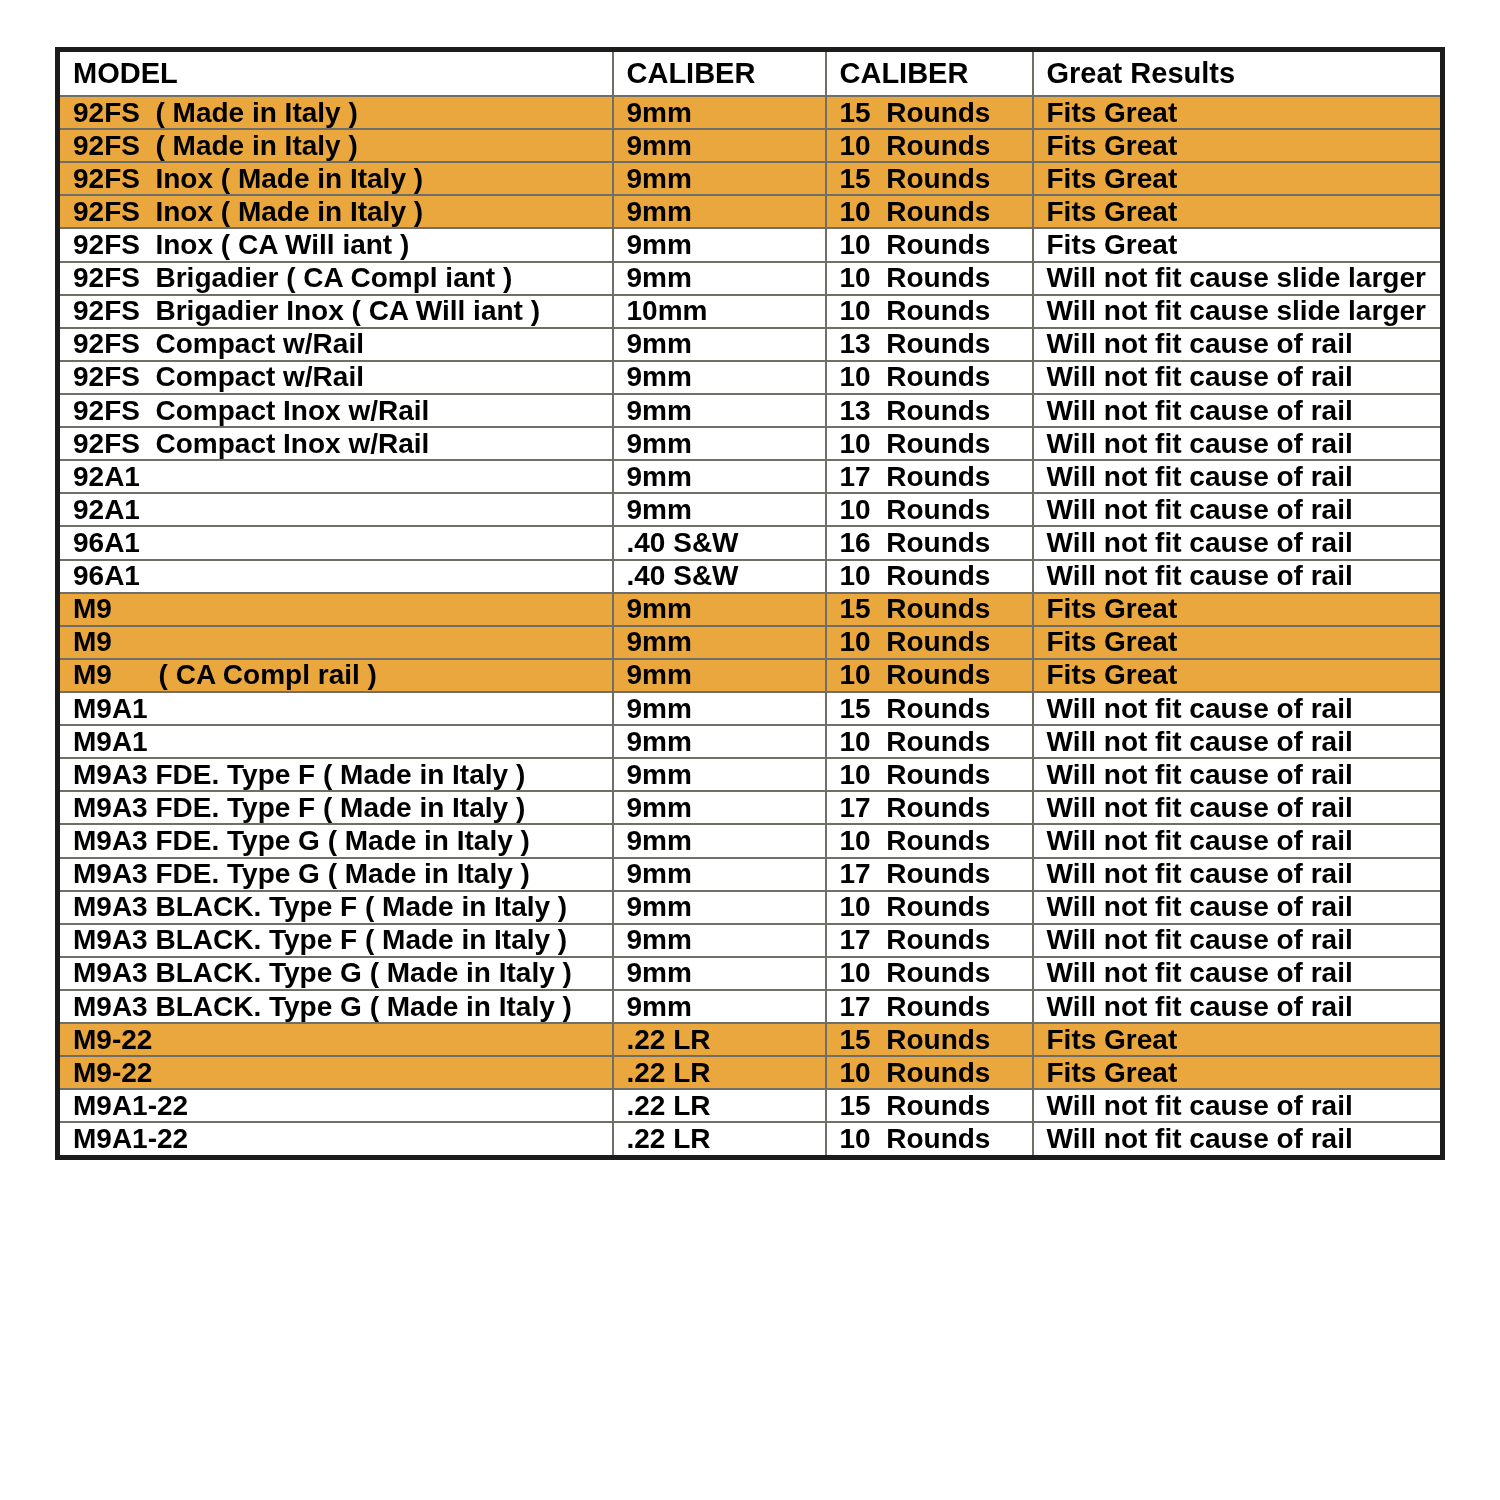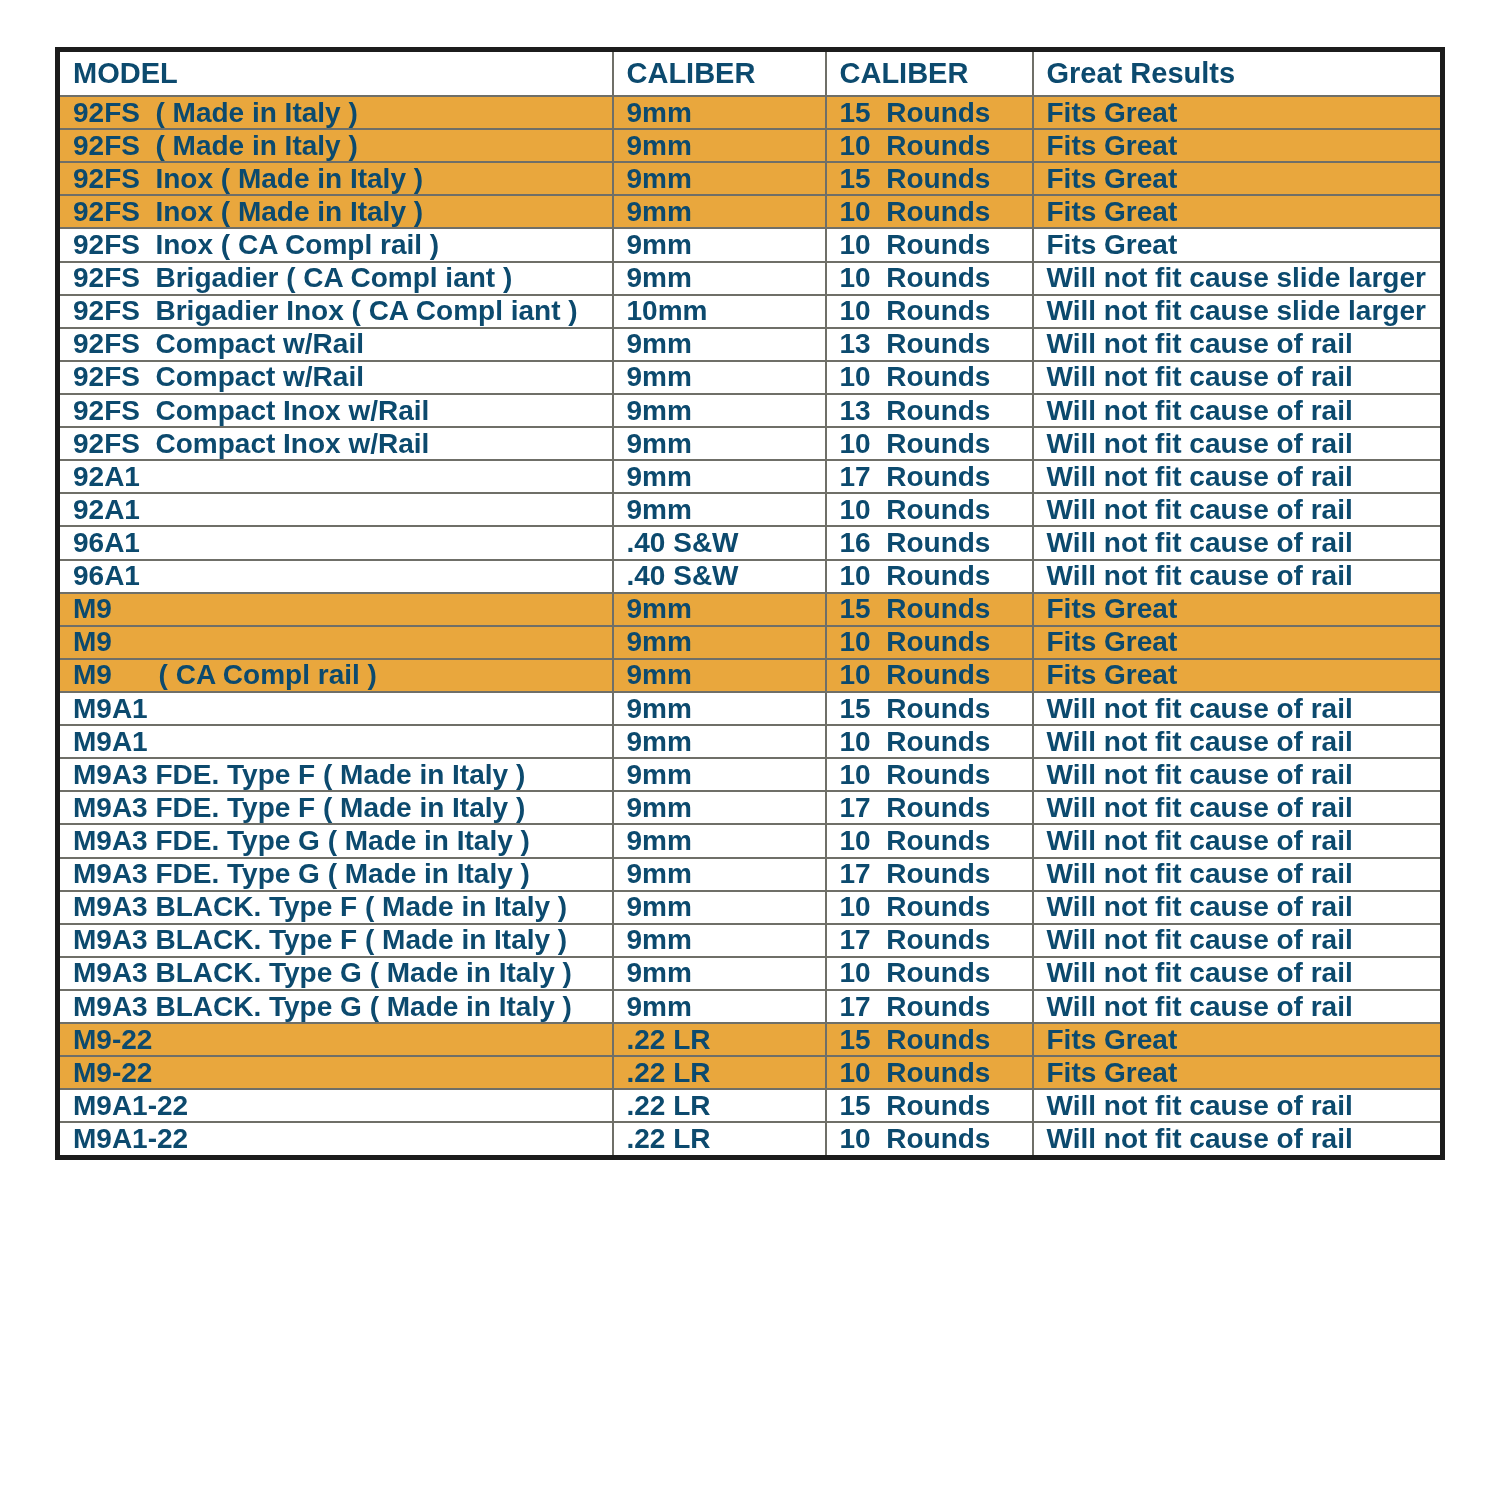--- a/index.html
+++ b/index.html
@@ -11,21 +11,21 @@
   }
   table.fit-table {
     position: absolute;
     left: 55px; top: 47px;
     width: 1385px; height: 1113px;
     border-collapse: collapse;
     table-layout: fixed;
     border: 5px solid #1c1c1c;
     font-family: "Liberation Sans", sans-serif;
     font-weight: 700;
-    color: #0c4a6e;
+    color: #000000;
   }
   col.c-model   { width: 555px; }
   col.c-caliber { width: 213px; }
   col.c-rounds  { width: 207px; }
   col.c-result  { width: 410px; }
   th, td {
     border: 2px solid #6f6f68;
     padding: 0 4px 0 13px;
     font-size: 28px;
     line-height: 1;
@@ -80,33 +80,33 @@
     <td>15  Rounds</td>
     <td>Fits Great</td>
   </tr>
       <tr class="hl" style="--row-bg: #E9A73D;">
     <td>92FS  Inox ( Made in Italy )</td>
     <td>9mm</td>
     <td>10  Rounds</td>
     <td>Fits Great</td>
   </tr>
       <tr>
-    <td>92FS  Inox ( CA Compl rail )</td>
+    <td>92FS  Inox ( CA Will iant )</td>
     <td>9mm</td>
     <td>10  Rounds</td>
     <td>Fits Great</td>
   </tr>
       <tr>
     <td>92FS  Brigadier ( CA Compl iant )</td>
     <td>9mm</td>
     <td>10  Rounds</td>
     <td>Will not fit cause slide larger</td>
   </tr>
       <tr>
-    <td>92FS  Brigadier Inox ( CA Compl iant )</td>
+    <td>92FS  Brigadier Inox ( CA Will iant )</td>
     <td>10mm</td>
     <td>10  Rounds</td>
     <td>Will not fit cause slide larger</td>
   </tr>
       <tr>
     <td>92FS  Compact w/Rail</td>
     <td>9mm</td>
     <td>13  Rounds</td>
     <td>Will not fit cause of rail</td>
   </tr>

